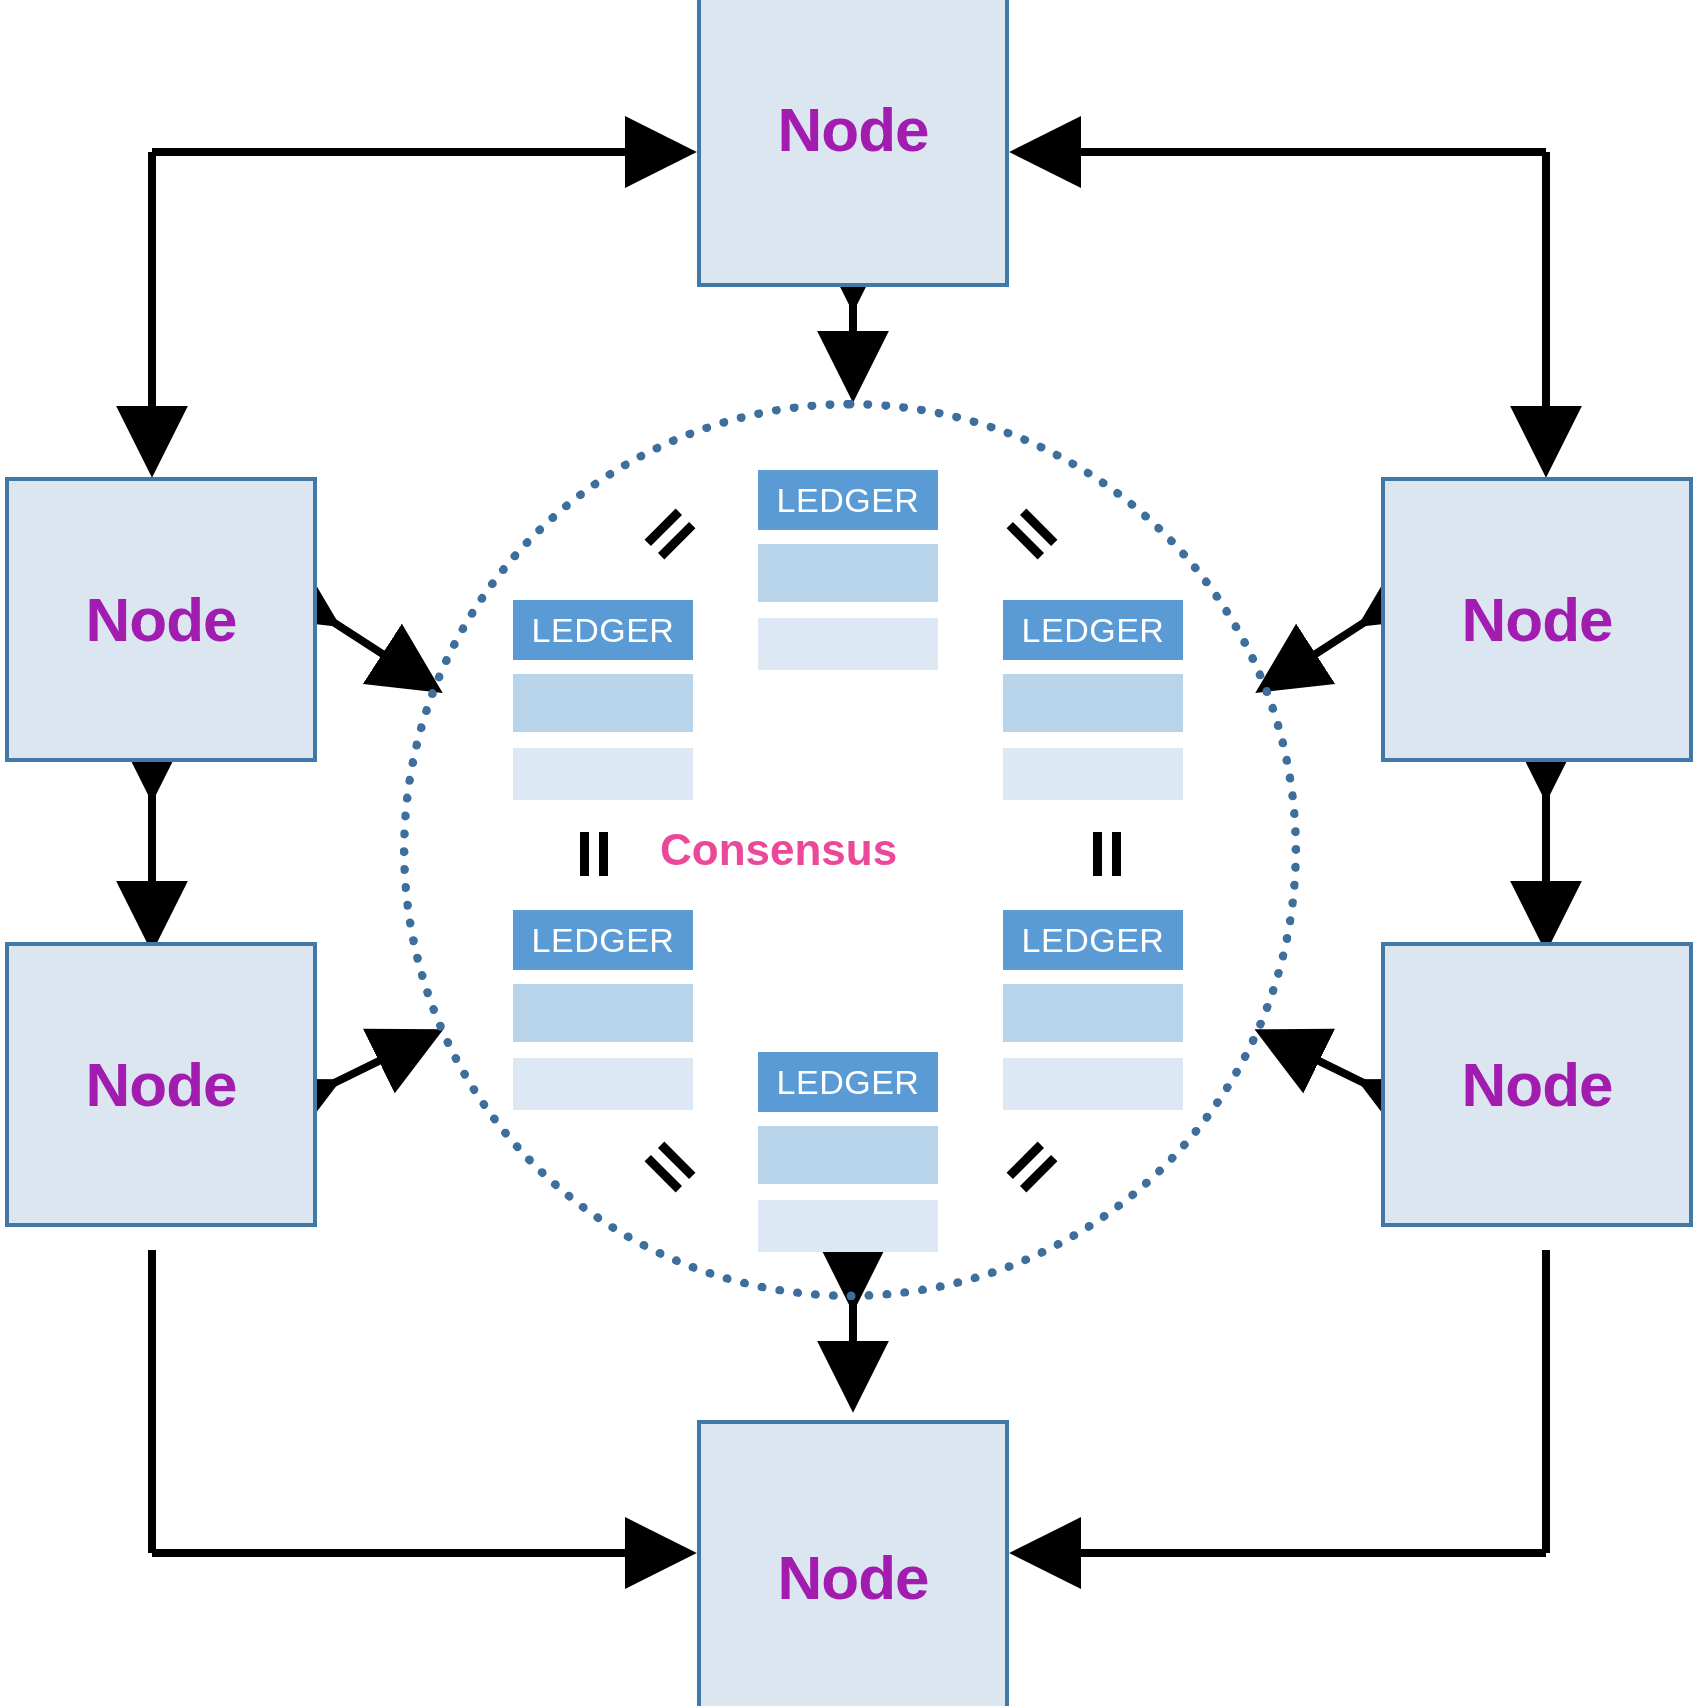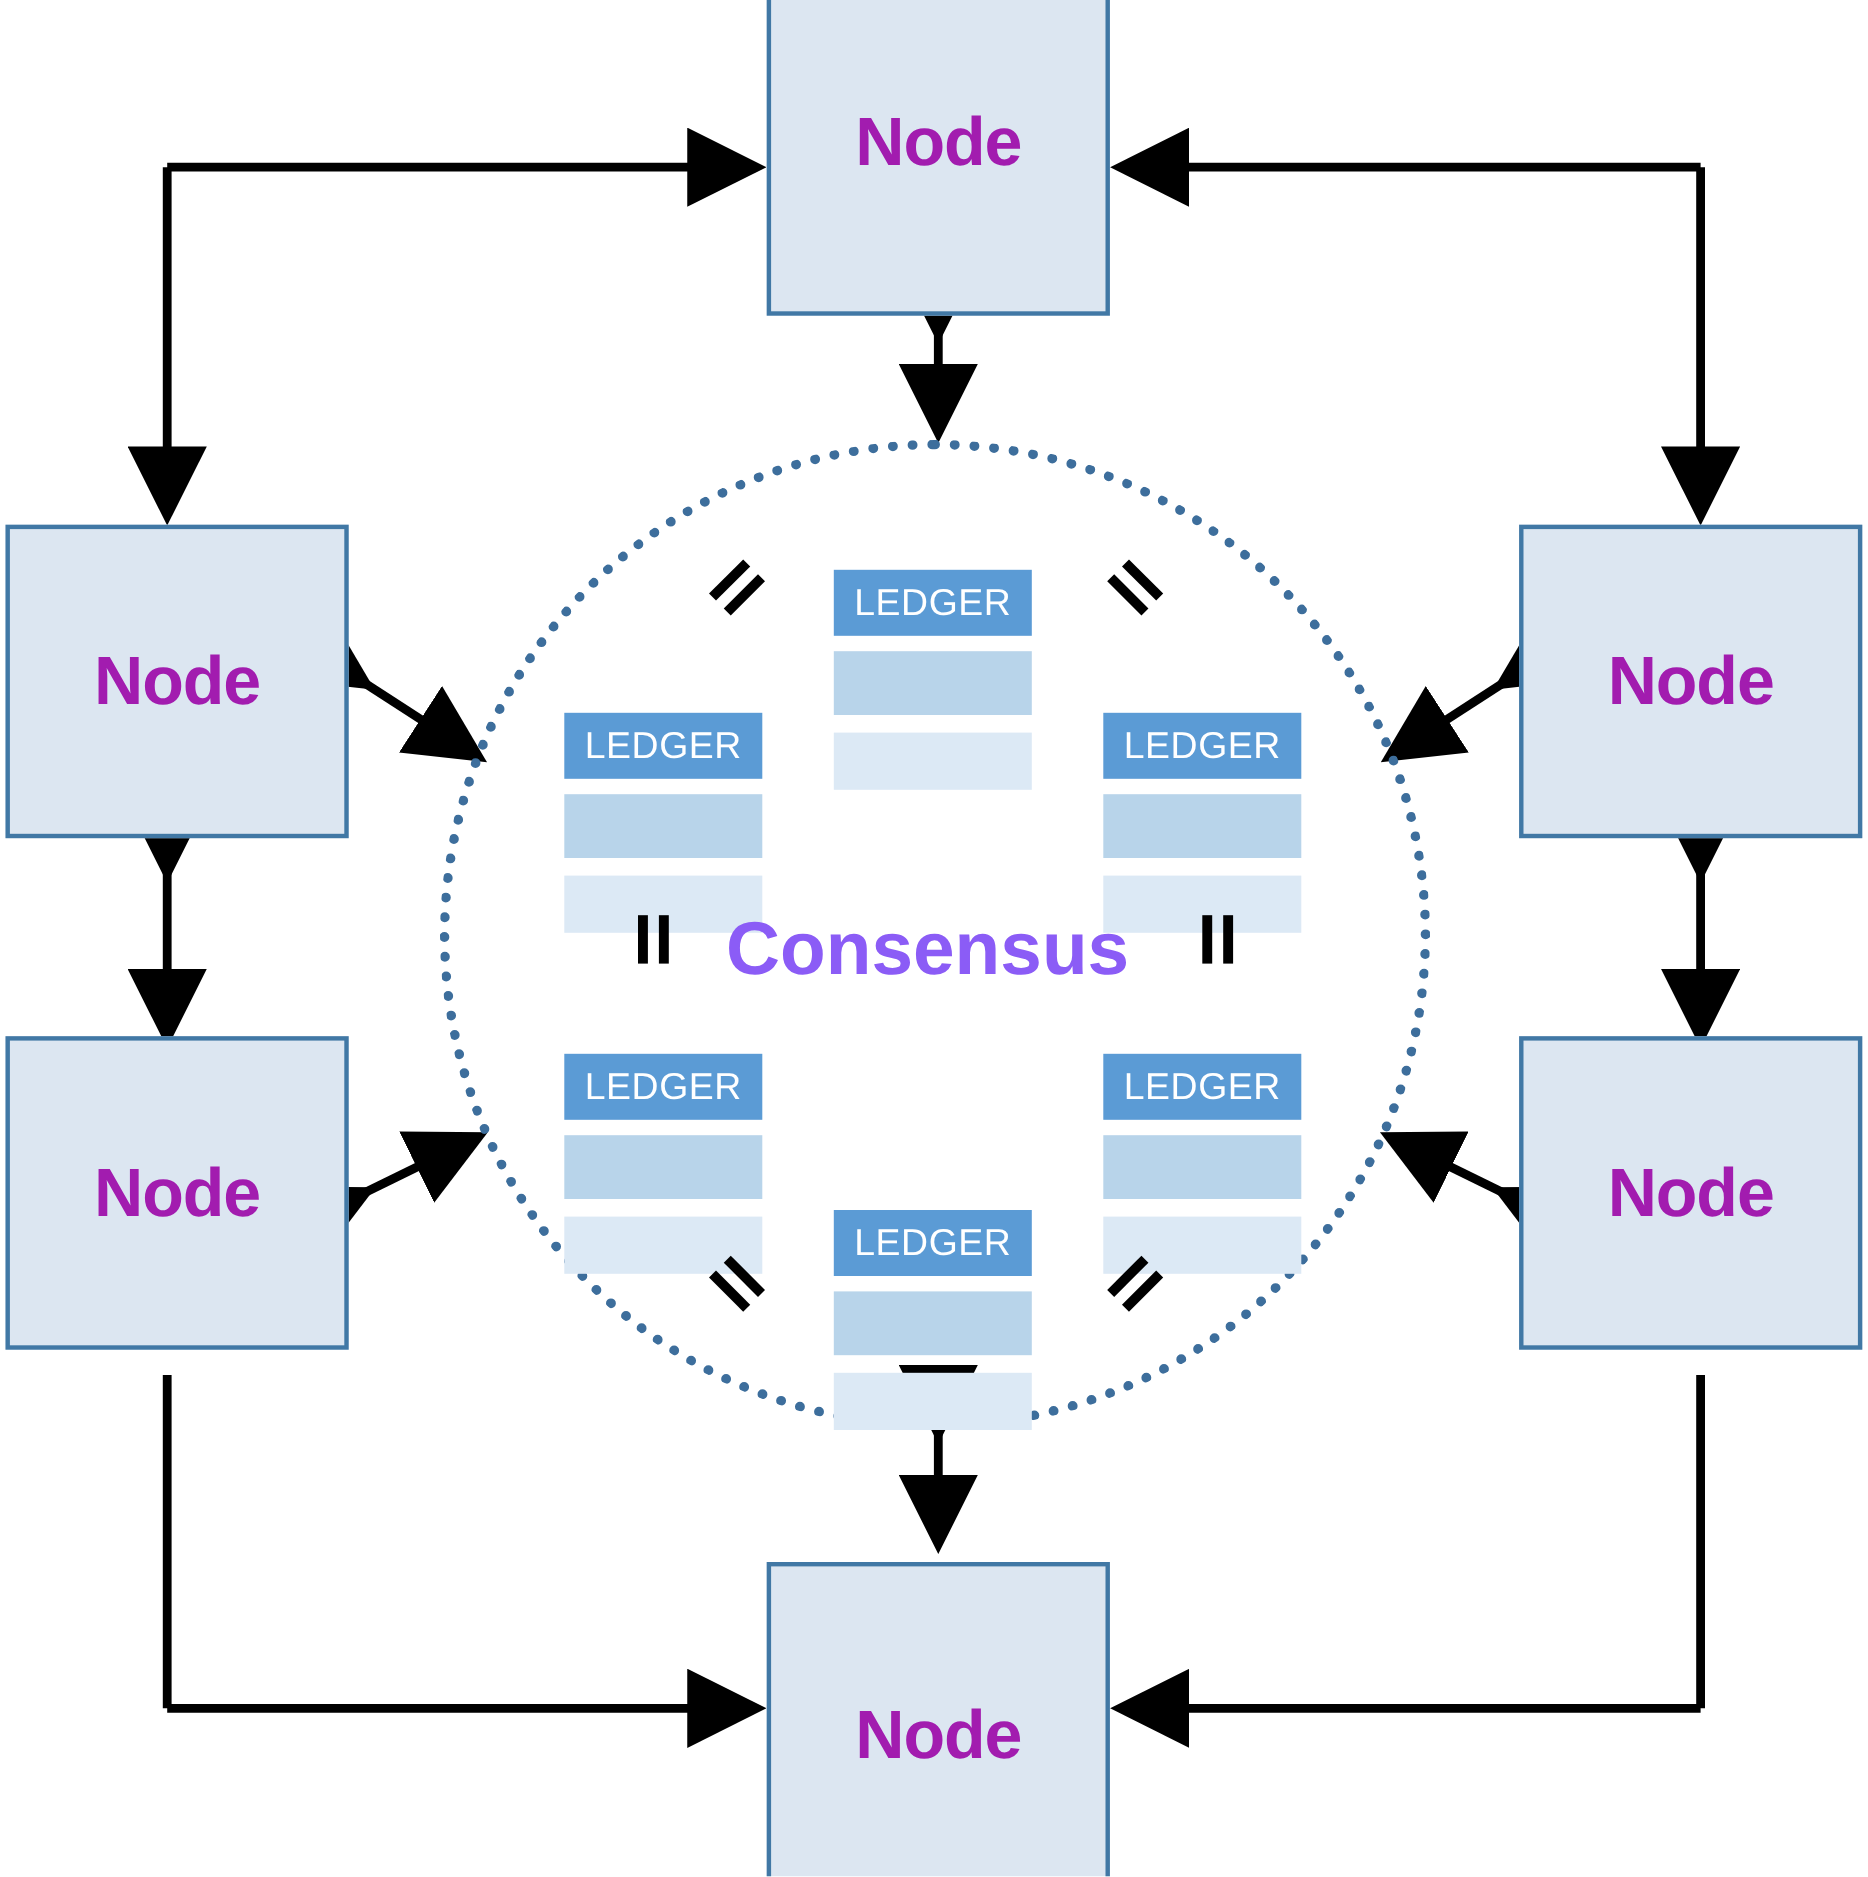--- a/index.html
+++ b/index.html
@@ -26,43 +26,43 @@
   
   .consensus-circle{
     position:absolute;
     border:9px dotted #3d6e9c;
     border-radius:50%;
     box-sizing:border-box;
     background:transparent;
   }
 
   
-  .ledger{position:absolute;width:180px;margin-top:48px;}
+  .ledger{position:absolute;width:180px;}
   .ledger .ledger-head{
     background:#5b9bd5;
     color:#ffffff;
     height:60px;
     line-height:60px;
     text-align:center;
     font-size:34px;
     font-family:"Liberation Sans",sans-serif;
     font-weight:normal;
     letter-spacing:0.5px;
   }
   .ledger .ledger-row{ width:100%; }
   .ledger .row-a{ background:#b8d4ea; height:58px; margin-top:14px; }
   .ledger .row-b{ background:#dce9f5; height:52px; margin-top:16px; }
 
   
   .consensus-label{
     position:absolute;
     font-family:"Liberation Sans",sans-serif;
     font-weight:bold;
-    font-size:68px;
-    color:#8b5cf6;
+    font-size:44px;
+    color:#ec4899;
     white-space:nowrap;
     line-height:1;
   }
 
   
   .eq{position:absolute;width:44px;height:44px;}
   .eq i{
     position:absolute;display:block;
     width:9px;height:44px;background:#000;top:0;
   }

